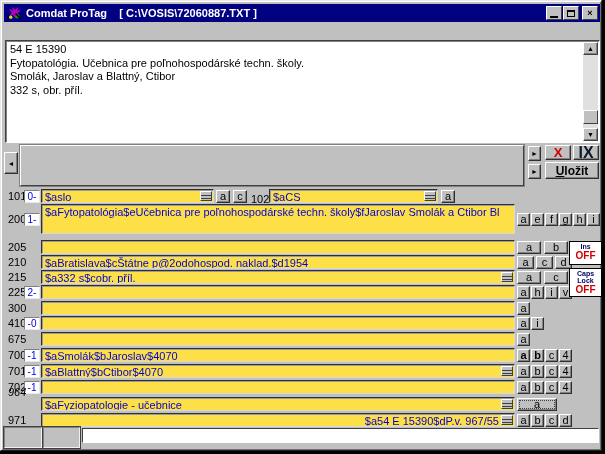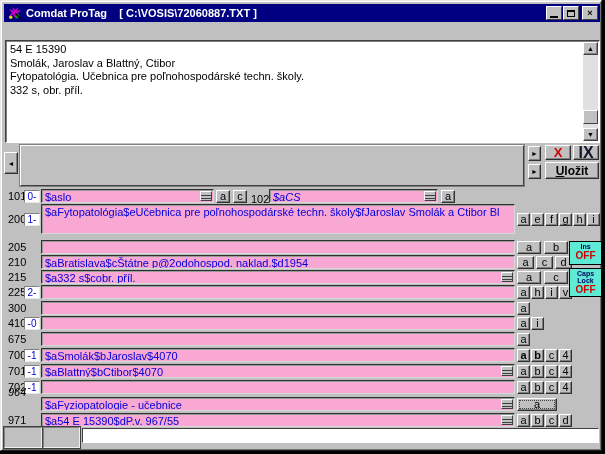--- a/index.html
+++ b/index.html
@@ -83,42 +83,42 @@
   .savebtn { font-weight: bold; font-size: 12px; }
   .savebtn .u { text-decoration: underline; }
 
   .tag { position: absolute; left: 7px; width: 30px; font-size: 11px; color: #000; }
   .ind {
     position: absolute; left: 23px; width: 16px; height: 13px; background: #fff;
     border: 1px solid #808080; border-bottom-color: #e8e8e8; border-right-color: #e8e8e8;
     color: #0000d8; font-size: 10px; text-align: center; line-height: 12px;
   }
   .field {
-    position: absolute; background: #f9a8d4;
+    position: absolute; background: #fde047;
     border: 1px solid #303030; border-bottom-color: #d8d8d8; border-right-color: #d8d8d8;
     box-shadow: inset 1px 1px 0 #9a9a9a;
     overflow: hidden;
   }
   .field .val {
     position: absolute; left: 3px; top: 1px; right: 15px;
     font-size: 11px; color: #0000d8; white-space: pre; overflow: hidden;
   }
   .spinner {
     position: absolute; right: 1px; top: 1px; bottom: 1px; width: 12px;
     background: #c0c0c0;
     border-top: 1px solid #fff; border-left: 1px solid #fff;
     border-right: 1px solid #404040; border-bottom: 1px solid #404040;
     background-image: linear-gradient(#c0c0c0 0 3px, #404040 3px 4px, #c0c0c0 4px 6px, #404040 6px 7px, #c0c0c0 7px);
   }
   .sfbtn { position: absolute; height: 13px; }
   .sfbtn.bold { font-weight: bold; }
   .sfbtn.focused { outline: 1px dotted #404040; outline-offset: -3px; }
 
   .statuspanel {
-    position: absolute; left: 568px; width: 33px; background: #5eead4;
+    position: absolute; left: 568px; width: 33px; background: #ffffff;
     border: 1px solid #000; text-align: center; padding-top: 1px;
   }
   .statuspanel .lbl { font-size: 7px; font-weight: bold; color: #000060; line-height: 7px; display: block; }
   .statuspanel .off { font-size: 10px; font-weight: bold; color: #d00000; line-height: 11px; display: block; }
 
   .bottompanel {
     position: absolute; top: 426px; height: 21px; background: #c0c0c0;
     border: 1px solid #808080; border-bottom-color: #f0f0f0; border-right-color: #f0f0f0;
     box-shadow: 0 0 0 1px #404040;
   }
@@ -149,22 +149,22 @@
             <div class="maxbox"></div>
           </div>
         <div class="wbtn close">×</div>
       </div>
     </div>
 
 
     <div class="preview">
       <div class="lines" id="previewlines">
           <div class="ln">54 E 15390</div>
+          <div class="ln">Fytopatológia. Učebnica pre poľnohospodárské techn. školy.</div>
           <div class="ln">Smolák, Jaroslav a Blattný, Ctibor</div>
-          <div class="ln">Fytopatológia. Učebnica pre poľnohospodárské techn. školy.</div>
           <div class="ln">332 s, obr. příl.</div>
         </div>
       <div class="vscroll">
         <div class="sbtn" style="top:0">
             <span class="arrowglyph">▲</span>
           </div>
         <div class="thumbv" style="top:68px"></div>
         <div class="sbtn" style="bottom:0">
             <span class="arrowglyph">▼</span>
           </div>
@@ -192,21 +192,21 @@
         <div>
           <div class="tag" style="top: 188.5px;">101</div>
           <div class="ind" style="top: 188.5px;">0-</div>
           <div class="field" style="left: 40px; top: 188px; width: 173px; height: 14px;">
             <span class="val">$aslo</span>
             <div class="spinner"></div>
           </div>
           <div class="btn95 sfbtn" style="left: 215px; top: 188.5px; width: 14px;">a</div>
           <div class="btn95 sfbtn" style="left: 232px; top: 188.5px; width: 14px;">c</div>
           <div class="tag" style="left: 250px; top: 192px;">102</div>
-          <div class="field" style="left: 268px; top: 188px; width: 169px; height: 14px; font-style: italic;">
+          <div class="field" style="left: 268px; top: 188px; width: 169px; height: 14px;">
             <span class="val">$aCS</span>
             <div class="spinner"></div>
           </div>
           <div class="btn95 sfbtn" style="left: 440px; top: 188.5px; width: 14px;">a</div>
         </div>
         <div>
           <div class="tag" style="top: 211.5px;">200</div>
           <div class="ind" style="top: 211.5px;">1-</div>
           <div class="field" style="left: 40px; top: 203px; width: 474px; height: 30px;">
             <span class="val">$aFytopatológia$eUčebnica pre poľnohospodárské techn. školy$fJaroslav Smolák a Ctibor Blattný</span>
@@ -315,21 +315,21 @@
         <div>
           <div class="tag" style="top: 385px; font-style: italic;">964</div>
           <div class="field" style="left: 40px; top: 396px; width: 474px; height: 14px;">
             <span class="val">$aFyziopatologie - učebnice</span>
             <div class="spinner"></div>
           </div>
           <div class="btn95 sfbtn focused" style="left: 516px; top: 396.5px; width: 40px;">a</div>
         </div>
         <div>
           <div class="tag" style="top: 412.5px;">971</div>
-          <div class="field" style="left: 40px; top: 412px; width: 474px; height: 14px;">
+          <div class="field" style="left: 40px; top: 412px; width: 474px; height: 14px; text-align: right;">
             <span class="val">$a54 E 15390$dP.v. 967/55</span>
             <div class="spinner"></div>
           </div>
           <div class="btn95 sfbtn" style="left: 516px; top: 412.5px; width: 13px;">a</div>
           <div class="btn95 sfbtn" style="left: 530px; top: 412.5px; width: 13px;">b</div>
           <div class="btn95 sfbtn" style="left: 544px; top: 412.5px; width: 13px;">c</div>
           <div class="btn95 sfbtn" style="left: 558px; top: 412.5px; width: 13px;">d</div>
         </div>
       </div>
 

